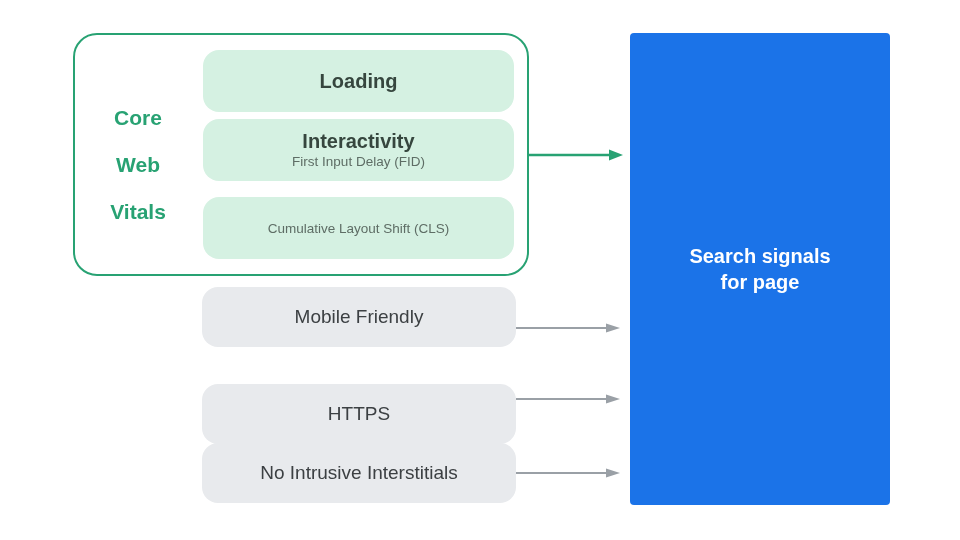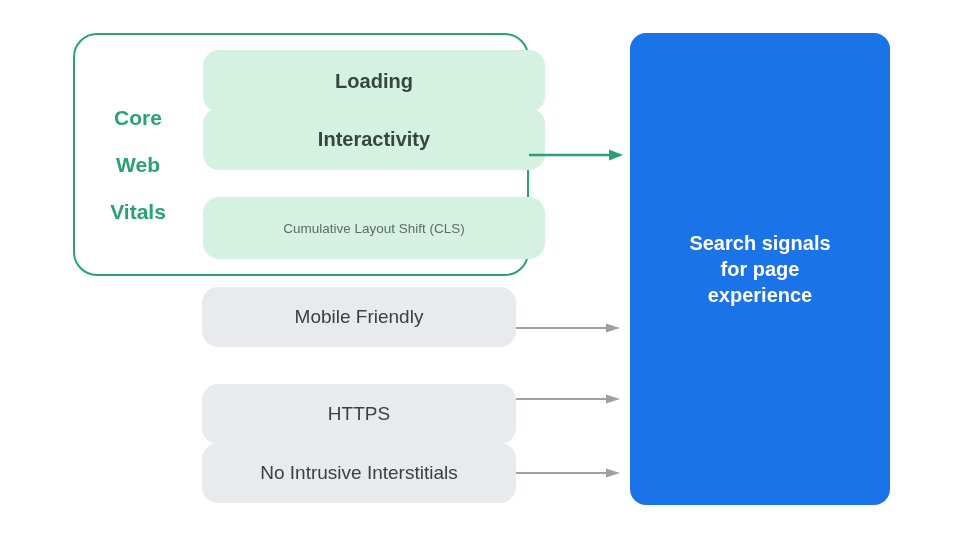--- a/index.html
+++ b/index.html
@@ -23,21 +23,21 @@
     left: 73px; top: 33px; width: 130px; height: 243px;
     display: flex; flex-direction: column;
     align-items: center; justify-content: center;
     color: var(--green);
     font-size: 21px; font-weight: 700; line-height: 27px;
     text-align: center;
   }
   .cwv-label span { display: block; margin-top: 20px; }
 
   .vital-card {
-    left: 203px; width: 342px; height: 62px;
+    left: 203px; width: 311px; height: 62px;
     background: var(--green-light);
     border-radius: 16px;
     display: flex; flex-direction: column;
     align-items: center; justify-content: center;
     text-align: center;
   }
   .vital-card .title {
     font-size: 20px; font-weight: 700;
     color: var(--card-title);
     line-height: 22px;
@@ -59,21 +59,21 @@
   }
   .signal-card .label {
     font-size: 19px;
     color: var(--label-dark);
   }
 
   
   .result-box {
     left: 630px; top: 33px; width: 260px; height: 472px;
     background: var(--blue);
-    border-radius: 16px;
+    border-radius: 4px;
     display: flex; flex-direction: column;
     align-items: center; justify-content: center;
     text-align: center;
   }
   .result-box span {
     display: block;
     color: var(--result-text);
     font-size: 20px; font-weight: 700; line-height: 26px;
   }
 
@@ -88,22 +88,23 @@
 
 <div class="abs cwv-label">
   <span>Core</span>
   <span>Web</span>
   <span>Vitals</span>
 </div>
 
 <div class="abs vital-card" style="top:50px">
   <div class="title">Loading</div>
 </div>
-<div class="abs vital-card" style="top:108px">
+<div class="abs vital-card" style="top:119px">
   <div class="title">Interactivity</div>
+  <div class="subtitle">First Input Delay (FID)</div>
 </div>
 <div class="abs vital-card" style="top:197px">
   <div class="subtitle">Cumulative Layout Shift (CLS)</div>
 </div>
 
 <svg class="abs arrow-green" style="left:529px; top:147px" width="94" height="16" viewBox="0 0 94 16">
   <line x1="0" y1="8" x2="81" y2="8" stroke="currentColor" stroke-width="2.5"></line>
   <polygon points="80,2.5 94,8 80,13.5" fill="currentColor"></polygon>
 </svg>
 
@@ -126,14 +127,13 @@
   <polygon points="90,1.5 104,6 90,10.5" fill="currentColor"></polygon>
 </svg>
 <svg class="abs arrow-gray" style="left:516px; top:467px" width="104" height="12" viewBox="0 0 104 12">
   <line x1="0" y1="6" x2="91" y2="6" stroke="currentColor" stroke-width="2"></line>
   <polygon points="90,1.5 104,6 90,10.5" fill="currentColor"></polygon>
 </svg>
 
 <div class="abs result-box">
   <span>Search signals</span>
   <span>for page</span>
-  <span>experience</span>
 </div>
 
 </body></html>

